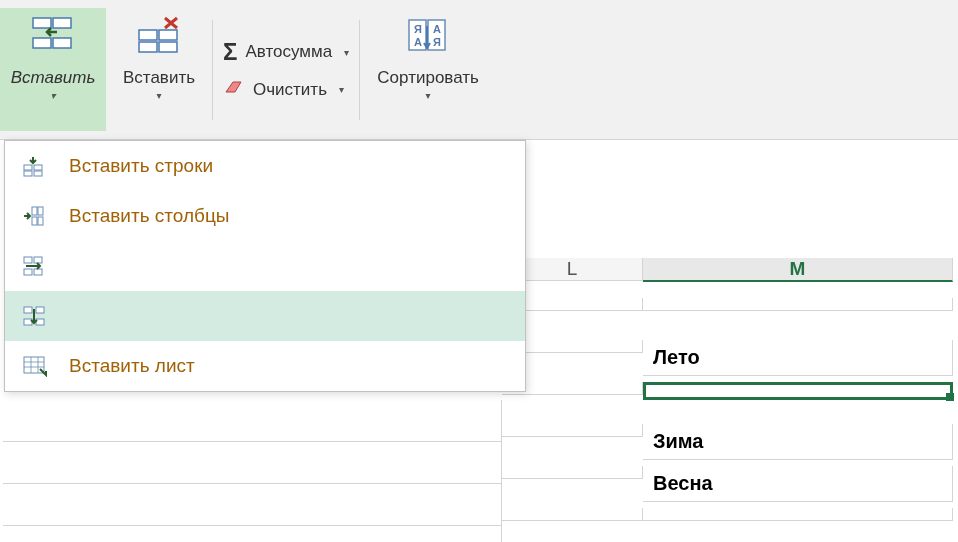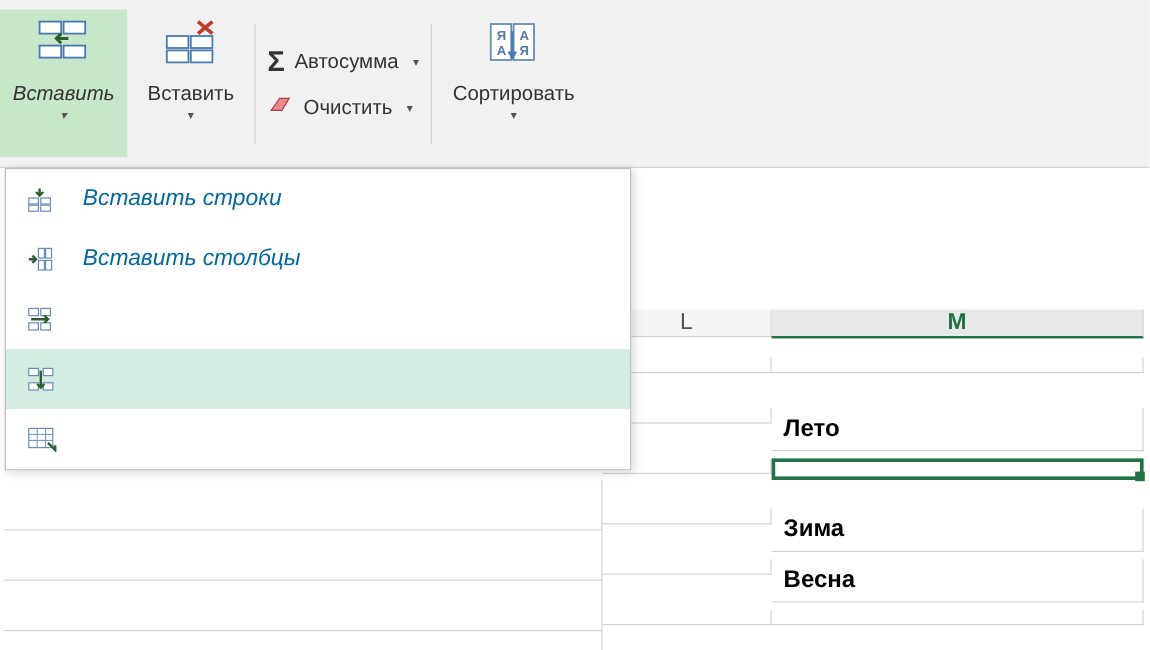--- a/index.html
+++ b/index.html
@@ -111,22 +111,21 @@
     }
     .menu-item .icon-area {
       width: 32px;
       height: 26px;
       display: flex;
       align-items: center;
       justify-content: center;
     }
     .menu-item .menu-text {
       font-size: 19px;
-      color: #0369a1;
-      font-style: italic;
+      color: #a16207;
     }
 
     
     .spreadsheet {
       position: absolute;
       top: 140px;
       left: 0;
       right: 0;
       bottom: 0;
     }
@@ -387,14 +386,15 @@
     <span class="icon-area">
       <svg width="26" height="22" viewBox="0 0 26 22">
         <rect x="2" y="2" width="20" height="16" fill="#fff" stroke="#6a8db5" stroke-width="1"></rect>
         <line x1="2" y1="7" x2="22" y2="7" stroke="#6a8db5" stroke-width="0.8"></line>
         <line x1="2" y1="12" x2="22" y2="12" stroke="#6a8db5" stroke-width="0.8"></line>
         <line x1="9" y1="2" x2="9" y2="18" stroke="#6a8db5" stroke-width="0.8"></line>
         <line x1="16" y1="2" x2="16" y2="18" stroke="#6a8db5" stroke-width="0.8"></line>
         <path d="M 18 14 L 24 20 M 21 17 L 24 20 L 24 16" stroke="#2d5d2d" stroke-width="2" fill="none"></path>
       </svg>
     </span>
+    <span class="menu-text">Вставить лист</span>
   </div>
 </div>
 
 </body></html>

